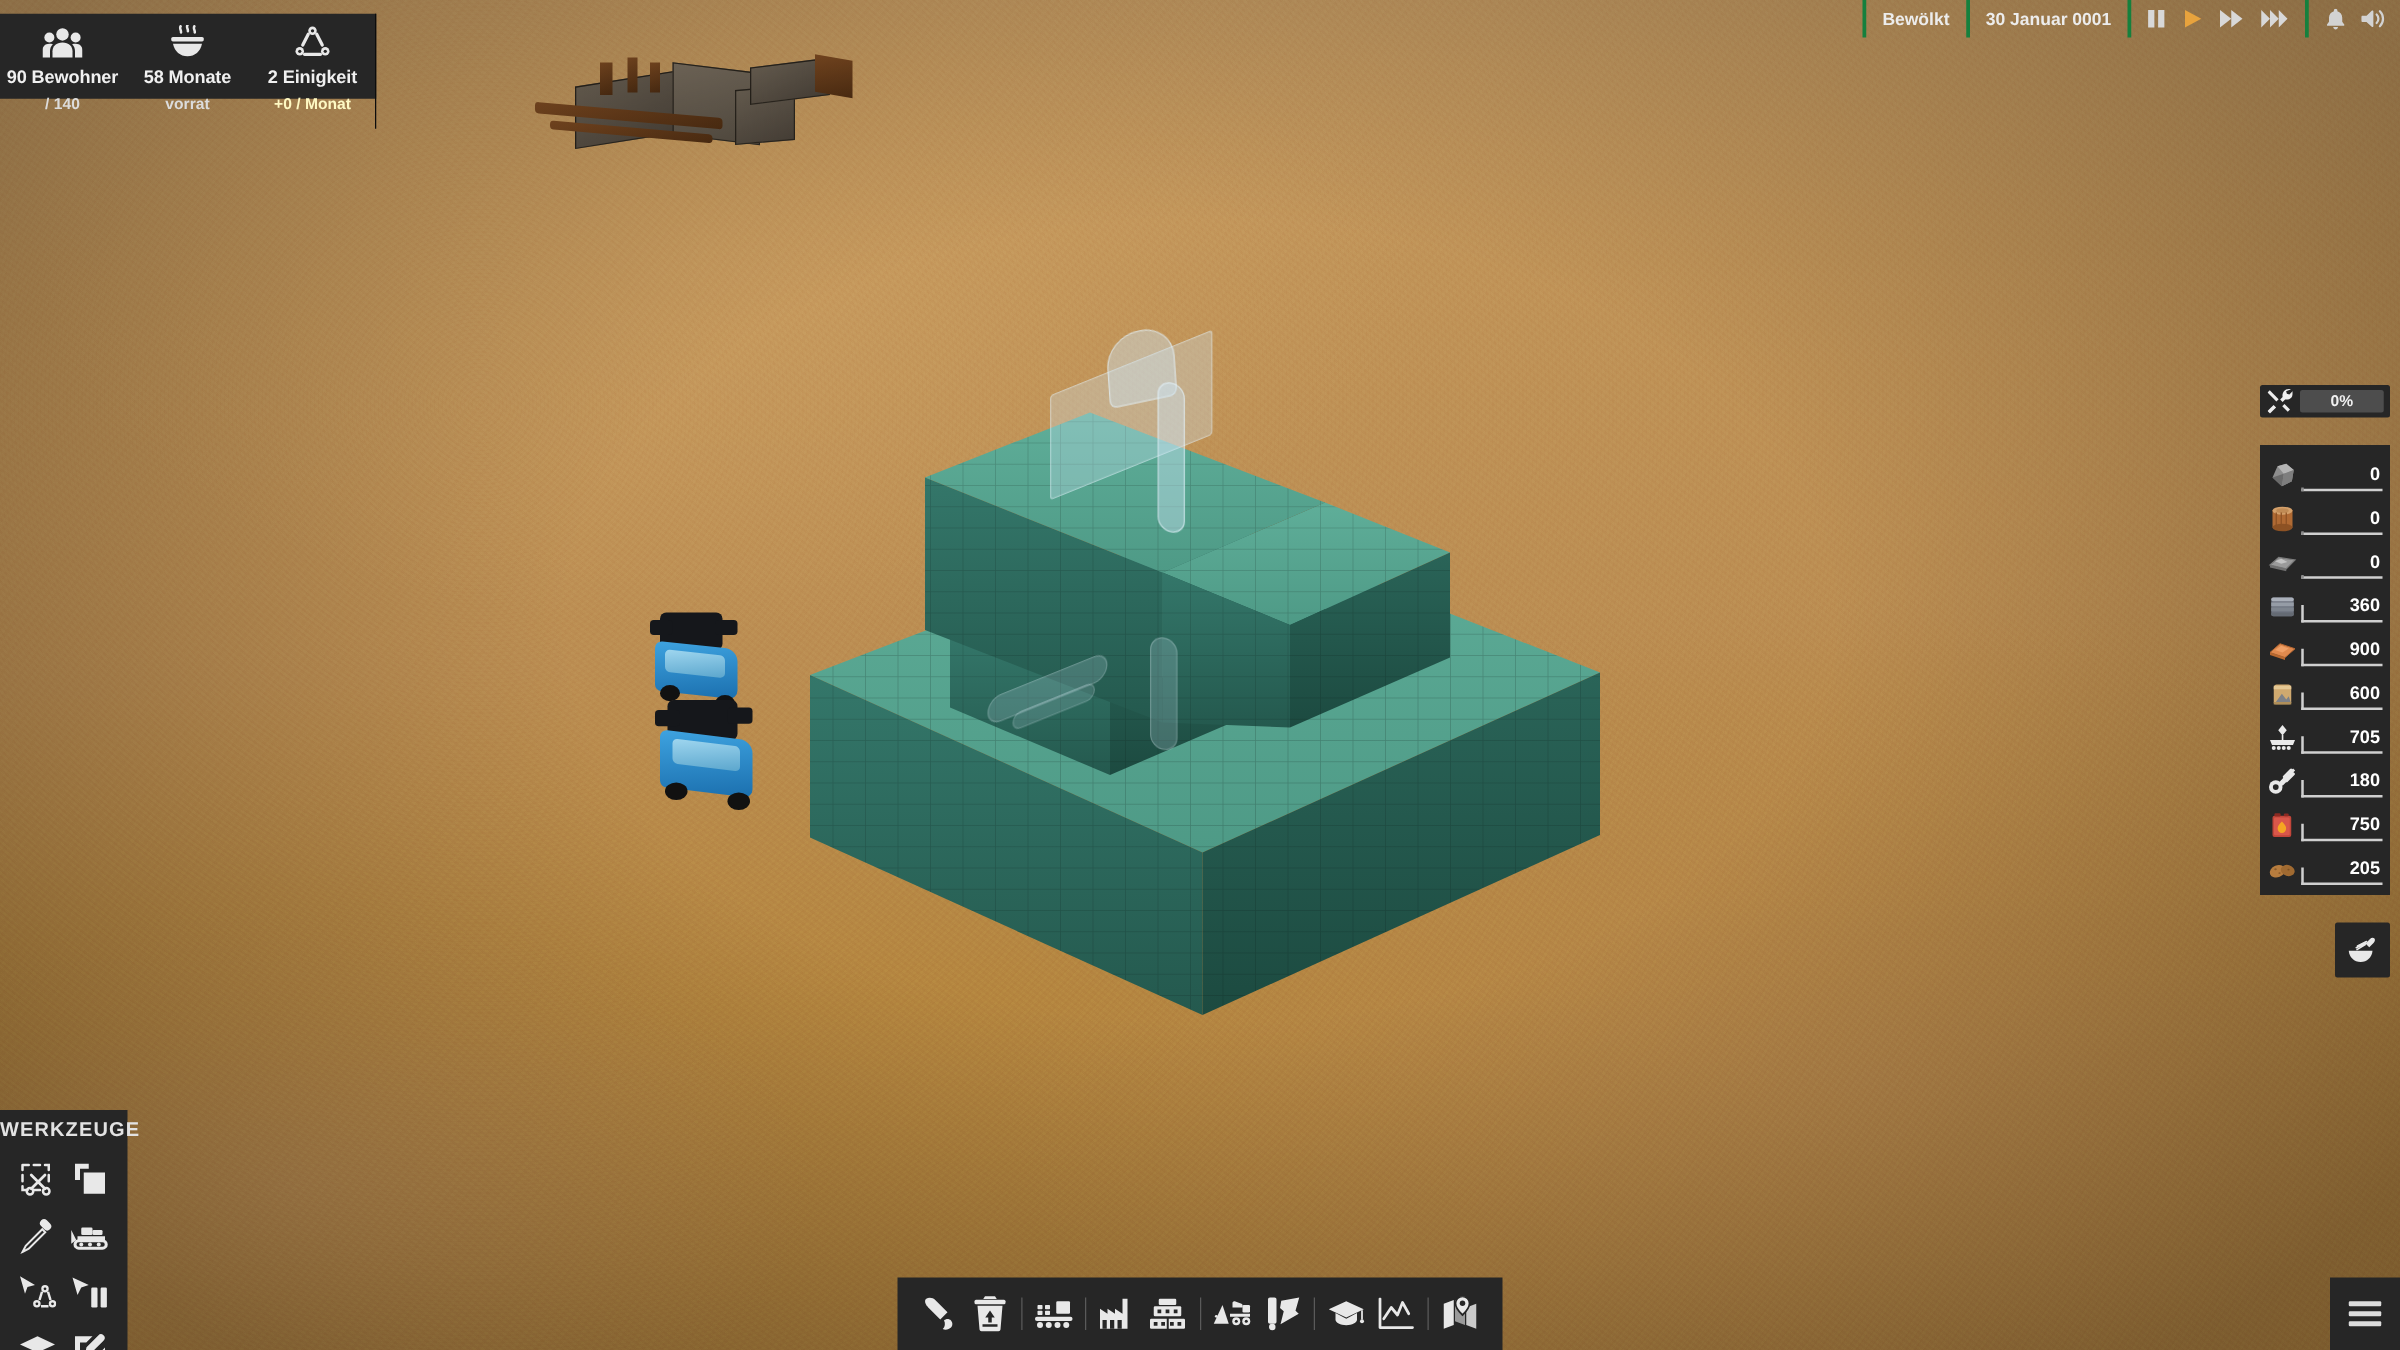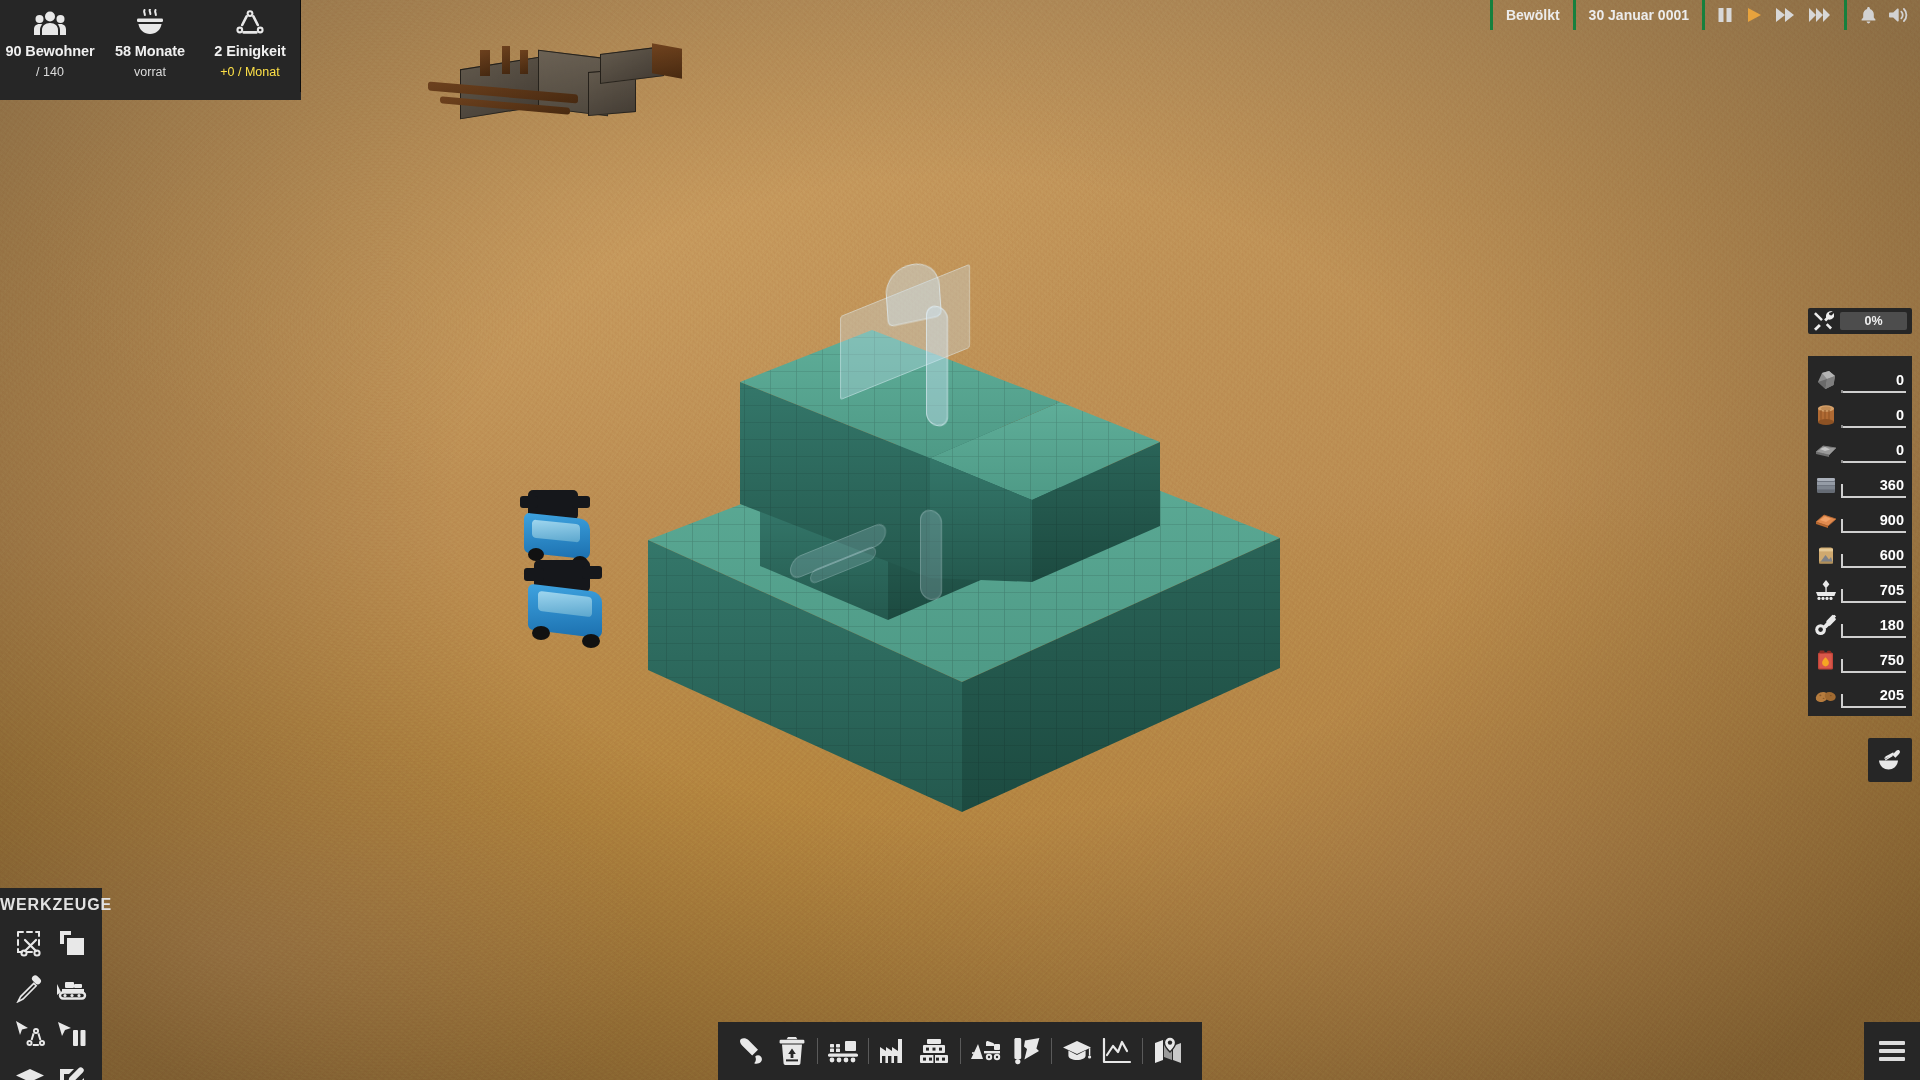--- a/index.html
+++ b/index.html
@@ -58,33 +58,33 @@
   .veh-body { position:absolute; background: linear-gradient(170deg,#3ea3e0,#1b6fae); border-radius: 6px 10px 7px 5px; }
   .veh-glass { position:absolute; background: linear-gradient(170deg,#9fd6ef,#5ba6cd); border-radius: 4px; }
   .veh-dark  { position:absolute; background: #15171b; border-radius: 3px; }
   .veh-wheel { position:absolute; background:#111; border-radius: 50%; }
 
   
   .panel { position: absolute; background: #262626; color: #e9e9e9; }
 
   
   #top-left-hud {
-    left: 0; top: 0; height: 100px;
+    left: 0; top: 11px; height: 68px;
     background: #262626;
     display: flex; align-items: flex-start;
   }
   .stat {
     width: 100px; height: 92px;
     display: flex; flex-direction: column; align-items: center;
     padding-top: 6px;
   }
   .stat .ico { height: 34px; display:flex; align-items:center; justify-content:center; }
   .stat .l1 { font-size: 14.5px; font-weight: bold; color:#f0f0f0; margin-top:3px; white-space: nowrap; letter-spacing:-.1px;}
-  .stat .l2 { font-size: 12.5px; font-weight: normal; color:#dcdcdc; margin-top:6px; white-space: nowrap; }
-  .stat .l2.pos { color:#fde047; }
+  .stat .l2 { font-size: 12.5px; font-weight: bold; color:#dcdcdc; margin-top:6px; white-space: nowrap; }
+  .stat .l2.pos { color:#fef9c3; }
   #stat-sep { width:1px; height:92px; background:#0c0c0c; }
   .stat.wide { width: 118px; }
 
   
   #top-bar {
     left: 0; top: 0; width: 1920px; height: 30px;
     background: rgba(26,26,26,.97);
     display:flex; align-items:center; justify-content:center;
     z-index: 5;
   }

